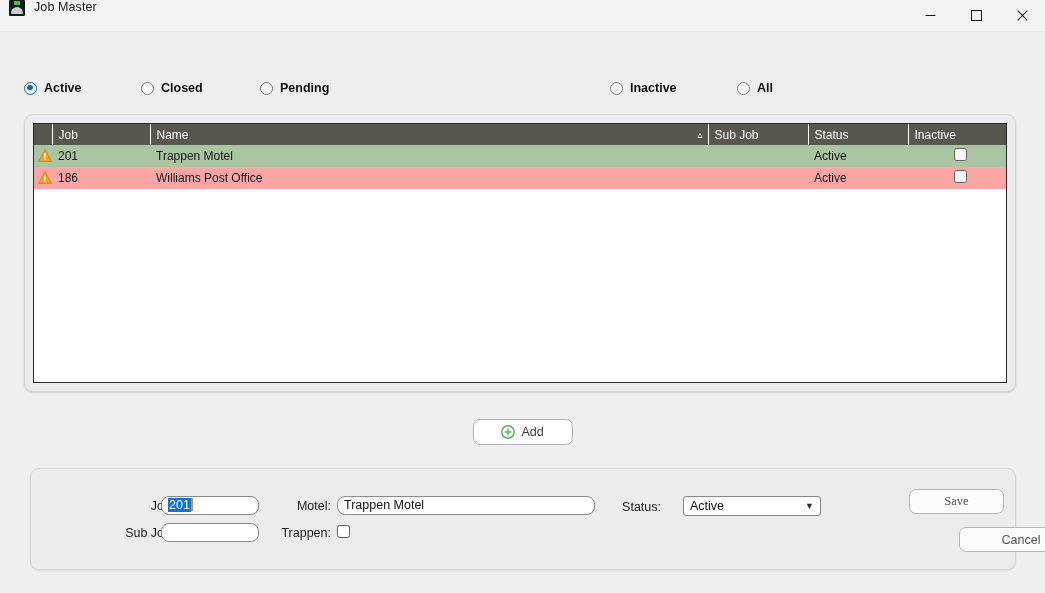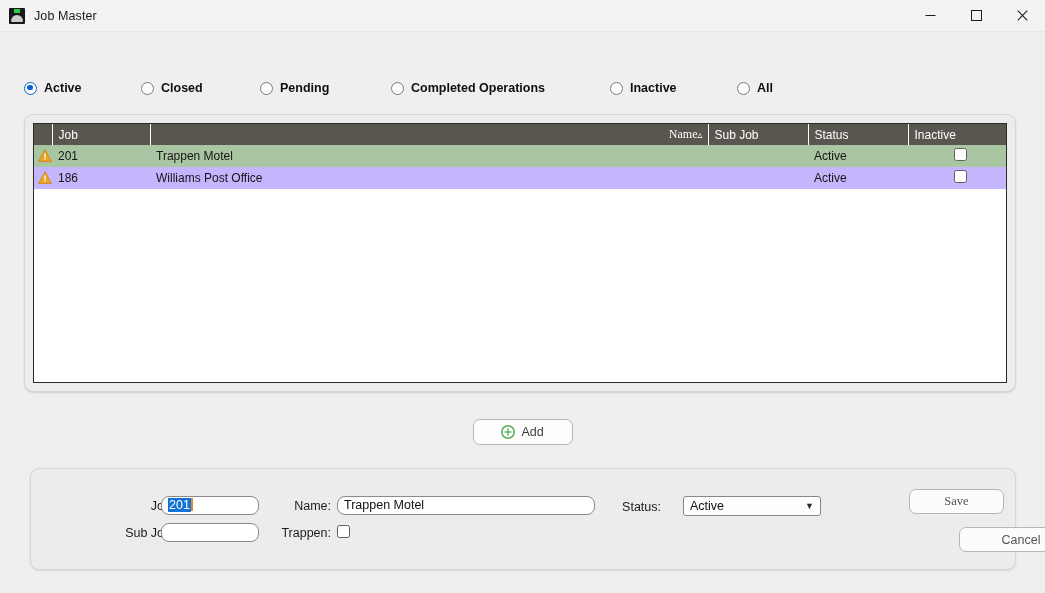--- a/index.html
+++ b/index.html
@@ -15,21 +15,20 @@
     color: #1b1b1b;
     overflow: hidden;
     position: relative;
   }
 
   
   .titlebar {
     height: 31px;
     background: #f3f3f3;
     display: flex;
-    align-items: center;
     position: relative;
     border-bottom: 1px solid #e8e8e8;
   }
   .app-icon {
     width: 16px;
     height: 16px;
     margin-left: 9px;
     margin-right: 9px;
     background: #17181a;
     border-radius: 1px;
@@ -166,40 +165,39 @@
     overflow: hidden;
   }
   table.jobs thead th.icon-col {
     padding: 0;
     border-right: 1px solid #fdfdfd;
   }
   table.jobs thead th.last { border-right: none; }
   .th-inner {
     display: flex;
     align-items: center;
-    justify-content: flex-end;
+    justify-content: space-between;
     padding-right: 5px;
-    font-family: Liberation Serif, serif;
   }
   .sort-tri {
     font-size: 10px;
     line-height: 1;
     color: #ffffff;
   }
   table.jobs tbody td {
     height: 22px;
     font-size: 12px;
     padding: 0 0 0 6px;
     box-sizing: border-box;
     white-space: nowrap;
     overflow: hidden;
     color: #151515;
   }
   table.jobs tbody td.icon-cell { padding: 0 0 0 4px; }
-  tr.row-alt td { background: #c4b5fd; }
+  tr.row-alt td { background: #fca5a5; }
   tr.row-sel td { background: #a9c5a1; color: #ffffff; }
   .warn-icon {
     display: inline-block;
     width: 14px;
     height: 13px;
     position: relative;
     vertical-align: -2px;
   }
   .warn-icon svg { display: block; }
   .chk {
@@ -360,24 +358,20 @@
     <span class="radio-dot"></span>
     <span class="radio-label">Active</span>
   </div>
   <div class="radio-item" style="left:141px">
     <span class="radio-dot"></span>
     <span class="radio-label">Closed</span>
   </div>
   <div class="radio-item" style="left:260px">
     <span class="radio-dot"></span>
     <span class="radio-label">Pending</span>
-  </div>
-  <div class="radio-item" style="left:391px">
-    <span class="radio-dot"></span>
-    <span class="radio-label">Completed Operations</span>
   </div>
   <div class="radio-item" style="left:610px">
     <span class="radio-dot"></span>
     <span class="radio-label">Inactive</span>
   </div>
   <div class="radio-item" style="left:737px">
     <span class="radio-dot"></span>
     <span class="radio-label">All</span>
   </div>
 </div>
@@ -462,21 +456,21 @@
 </div>
 
 <div class="form-panel">
 
   <div class="fld-label" style="left:90px; top:30px; width:50px;">Job</div>
   <div class="inp" style="left:130px; top:27px; width:98px;"><span class="sel-text">201</span><span class="caret"></span></div>
 
   <div class="fld-label" style="left:70px; top:57px; width:70px;">Sub Job</div>
   <div class="inp" style="left:130px; top:54px; width:98px;"></div>
 
-  <div class="fld-label" style="left:240px; top:30px; width:60px;">Name:</div>
+  <div class="fld-label" style="left:240px; top:30px; width:60px;">Motel:</div>
   <div class="inp" style="left:306px; top:27px; width:258px;">Trappen Motel</div>
 
   <div class="fld-label" style="left:222px; top:57px; width:78px;">Trappen:</div>
   <div class="chk-form" style="left:306px; top:56px;"></div>
 
   <div class="fld-label" style="left:568px; top:31px; width:62px;">Status:</div>
   <div class="combo" style="left:652px; top:27px; width:138px;">
     <span>Active</span>
     <span class="chev">▼</span>
   </div>

